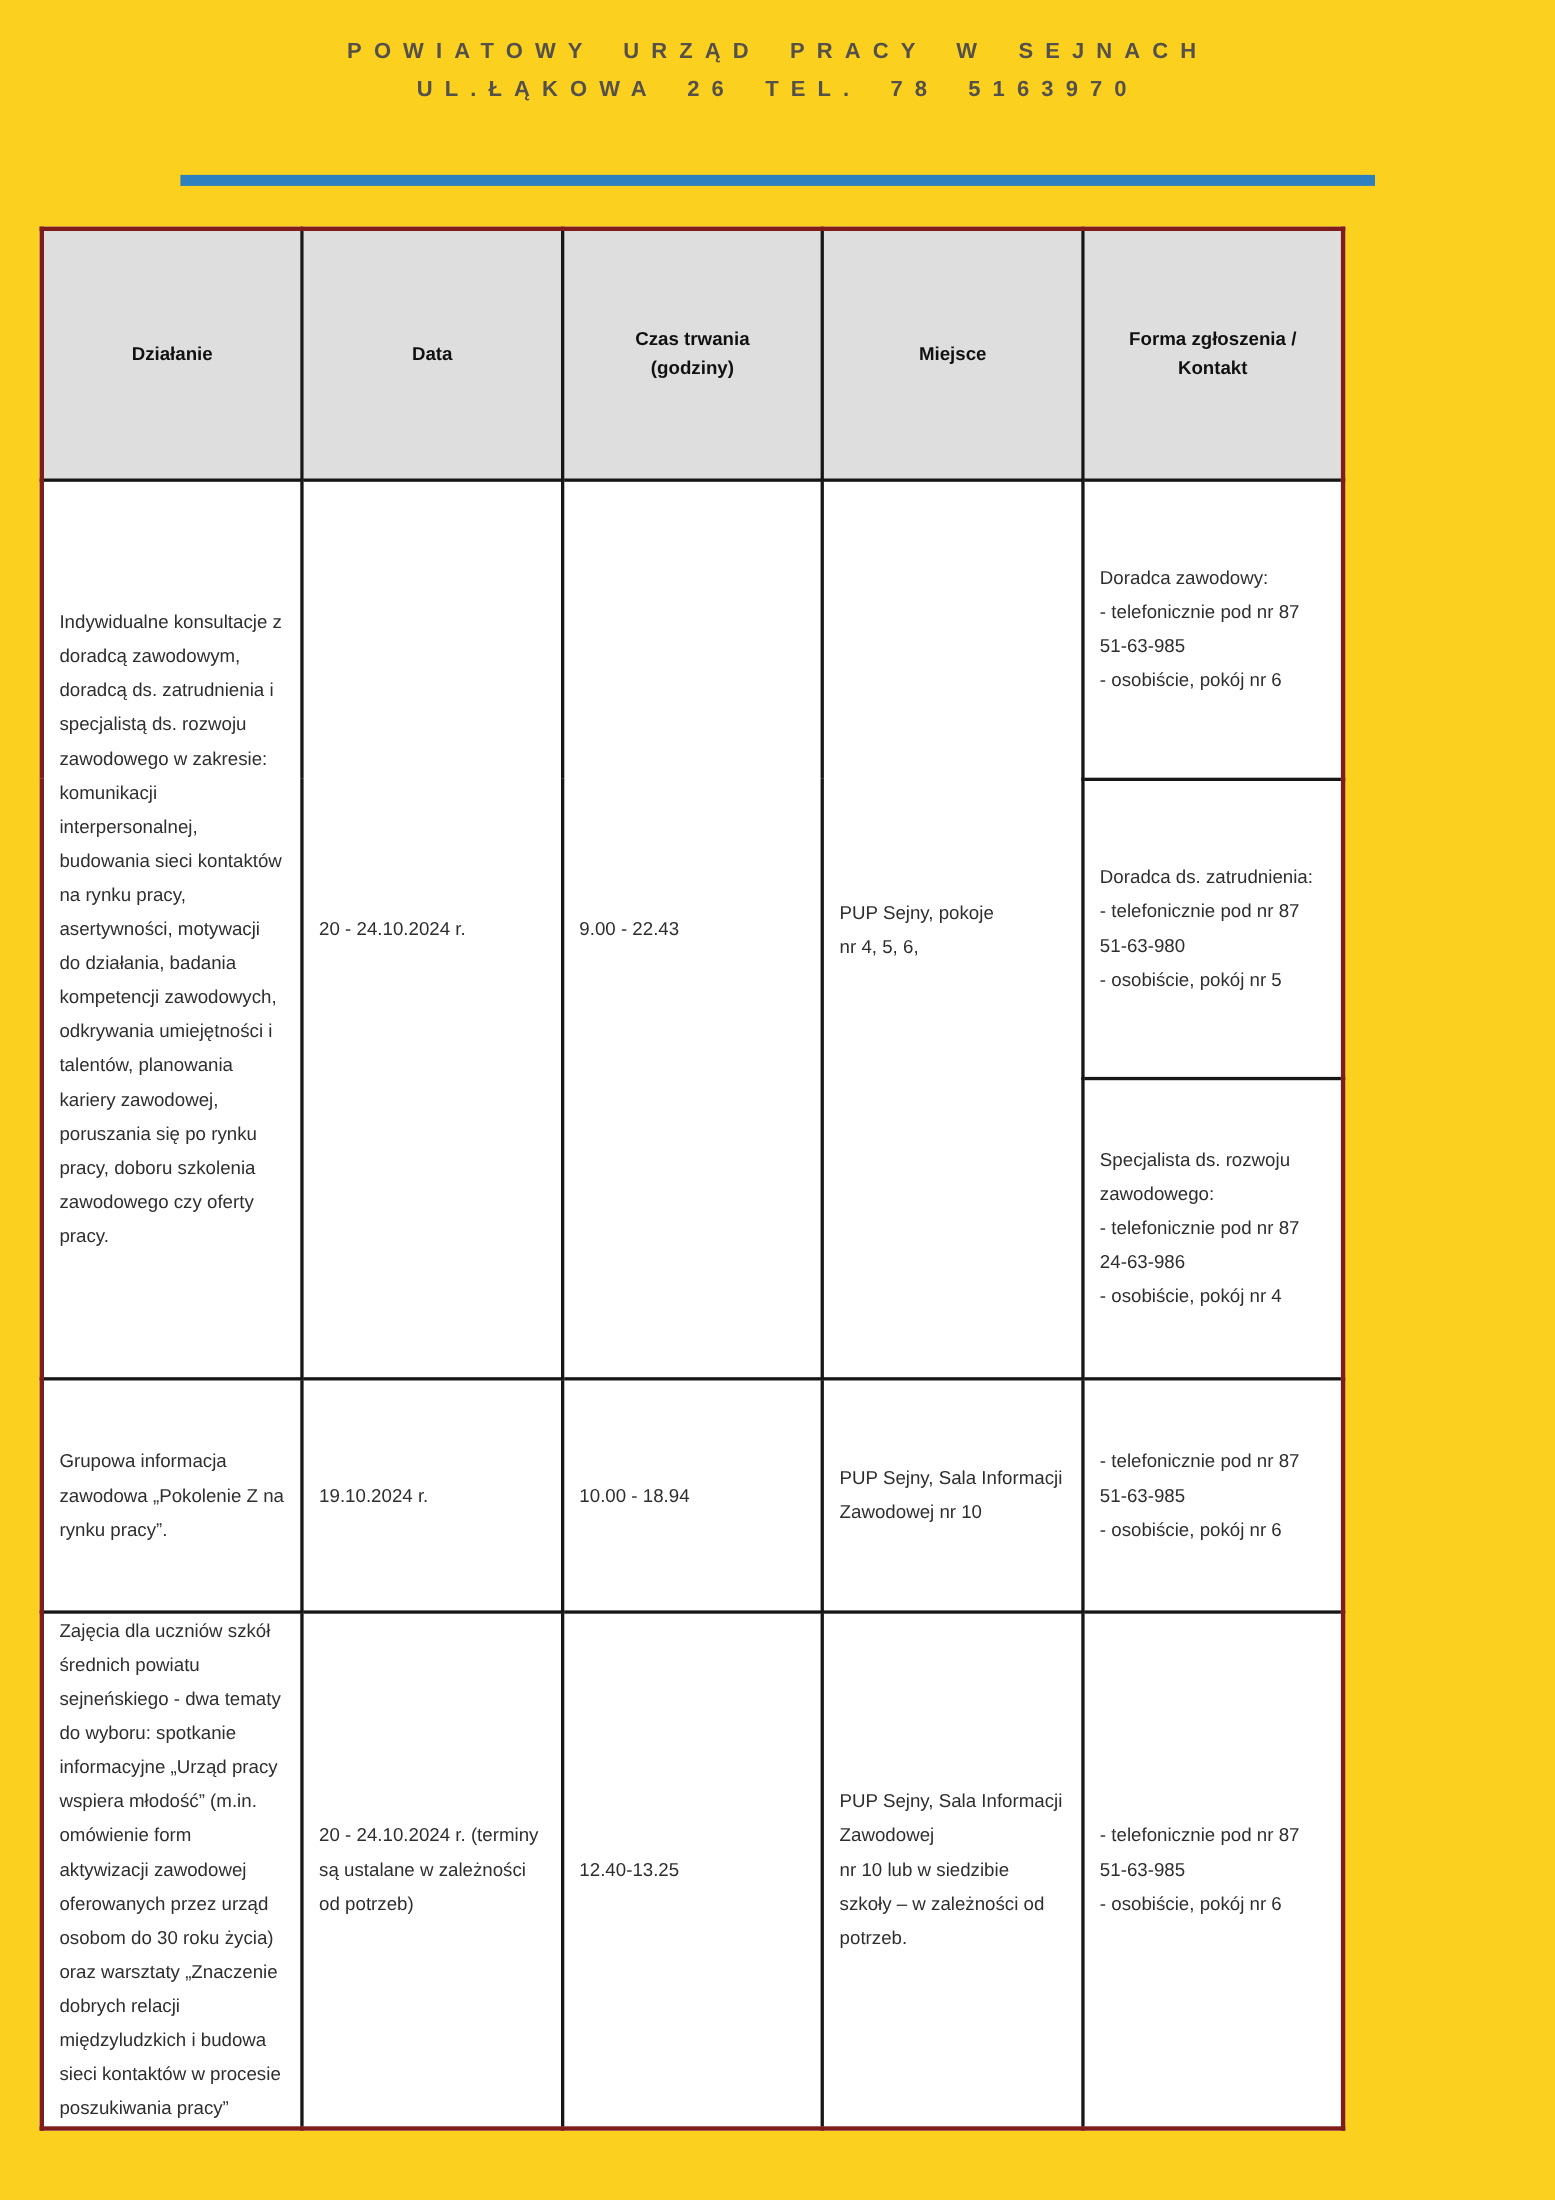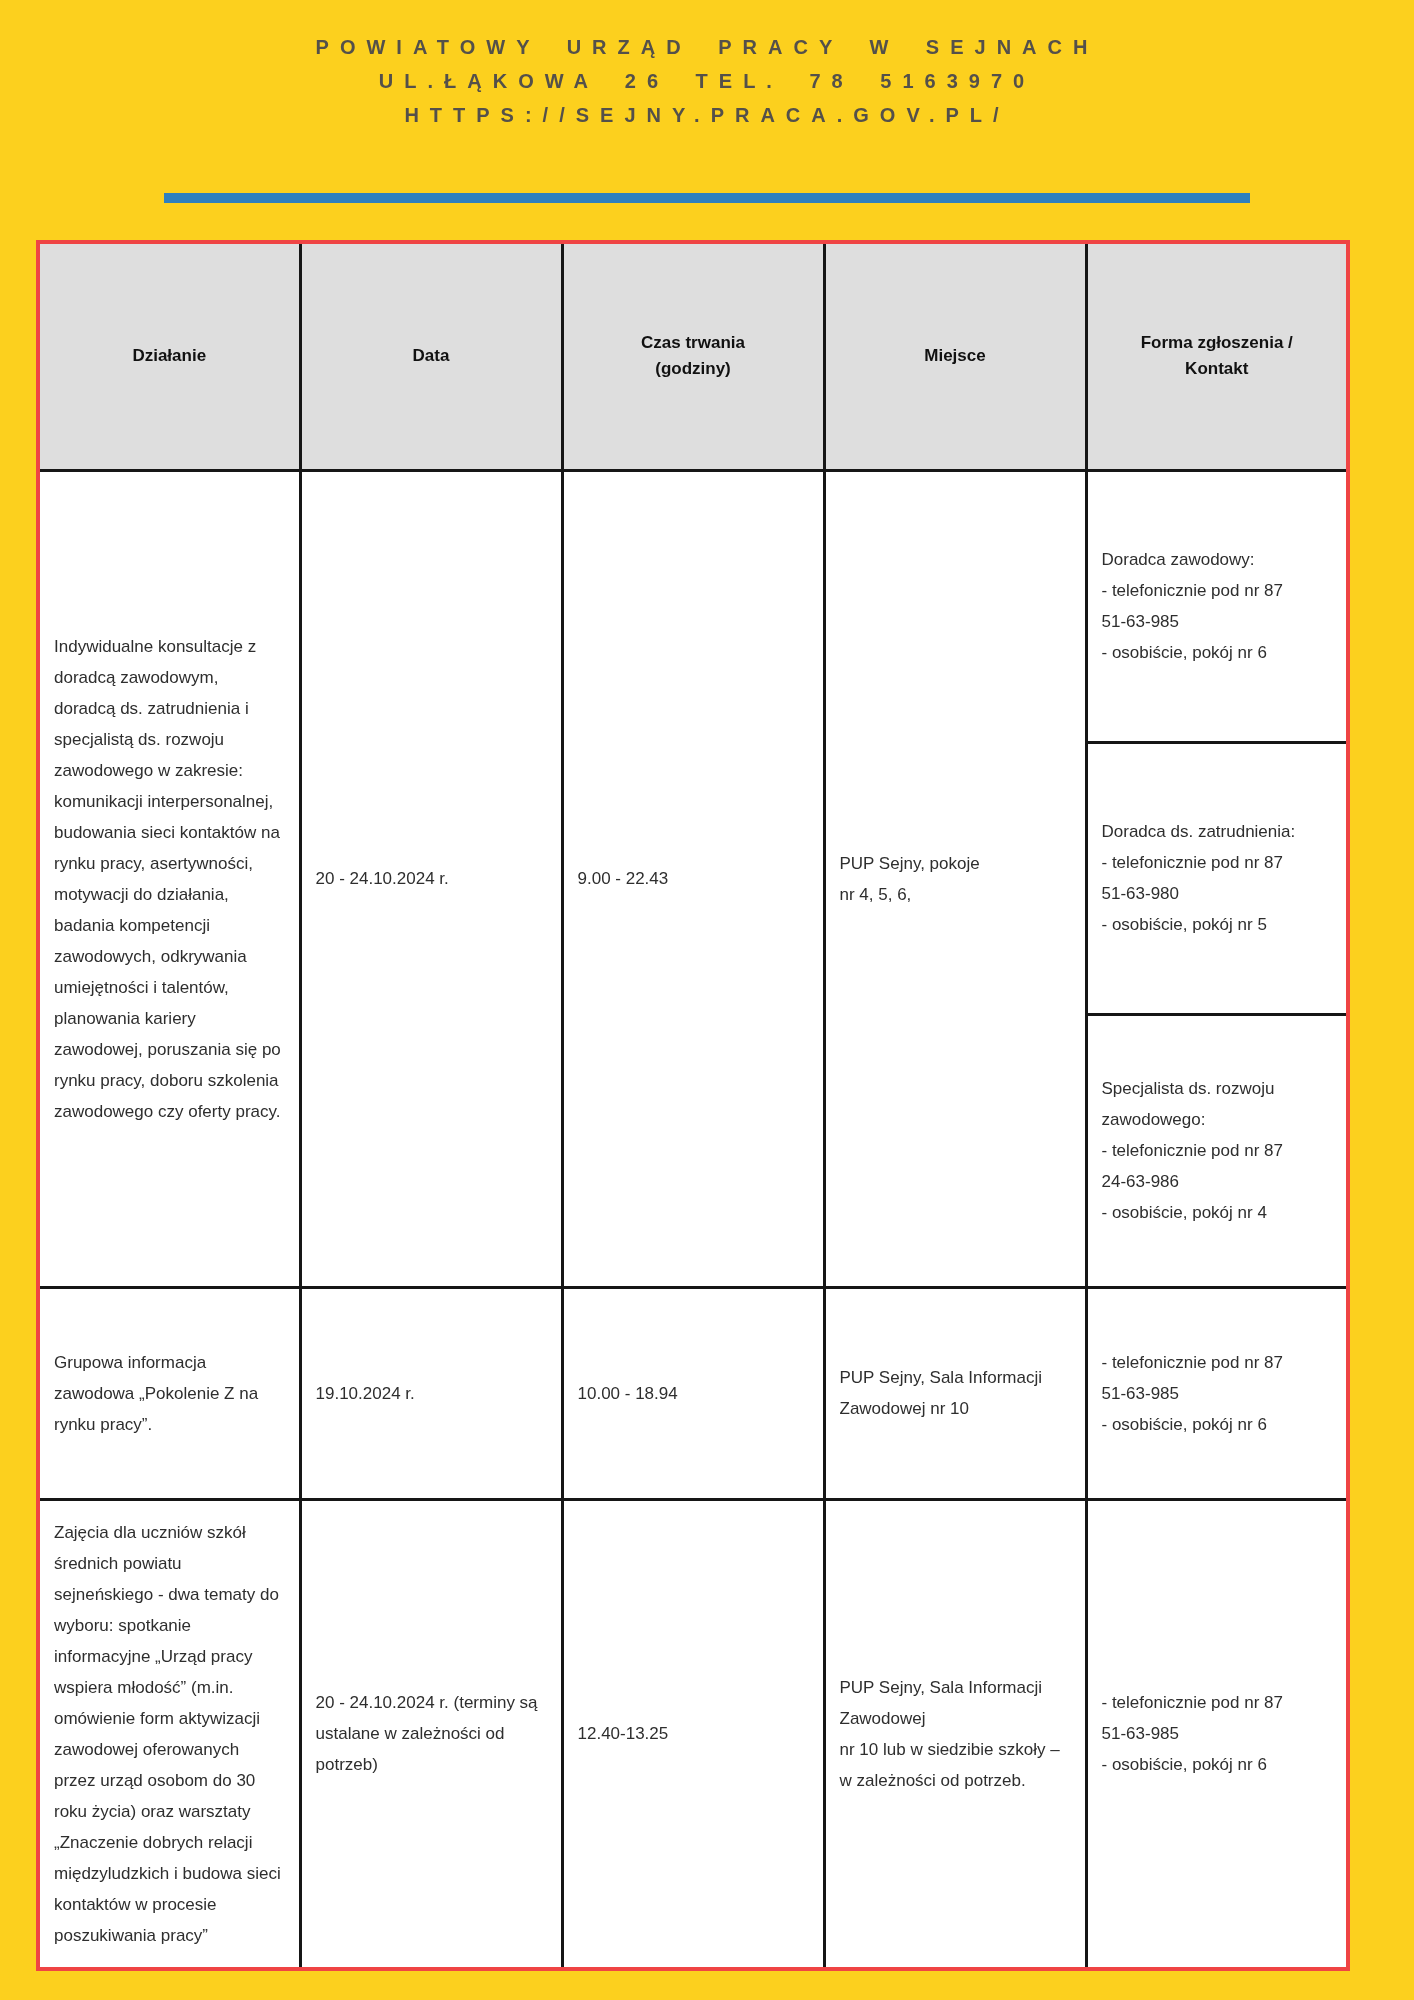--- a/index.html
+++ b/index.html
@@ -31,24 +31,24 @@
   .divider-bar {
     width: 1086px;
     height: 10px;
     background: #2E80BE;
     margin: 61px auto 0 auto;
   }
   
   table.schedule {
     border-collapse: collapse;
     table-layout: fixed;
-    width: 1314px;
+    width: 1187px;
     margin: 37px 0 0 36px;
     background: #FFFFFF;
-    border: 4px solid #ef4444;
+    border: 4px solid #7f1d1d;
   }
   table.schedule th,
   table.schedule td {
     border: 3px solid #161616;
     vertical-align: middle;
     box-sizing: border-box;
     white-space: pre-line;
     overflow: hidden;
   }
   table.schedule th {
@@ -75,21 +75,20 @@
   td.subcell-3 { height: 273px; }
   tr.row-2 td  { height: 212px; }
   tr.row-3 td  { height: 470px; }
 </style>
 </head>
 <body>
 
 <div class="letterhead">
   <div class="hline">POWIATOWY URZĄD PRACY W SEJNACH</div>
   <div class="hline">UL.ŁĄKOWA 26 TEL. 78 5163970</div>
-  <div class="hline">HTTPS://SEJNY.PRACA.GOV.PL/</div>
 </div>
 
 <div class="divider-bar"></div>
 
 <table class="schedule">
   <colgroup>
     <col style="width:20%">
       <col style="width:20%">
       <col style="width:20%">
       <col style="width:20%">

